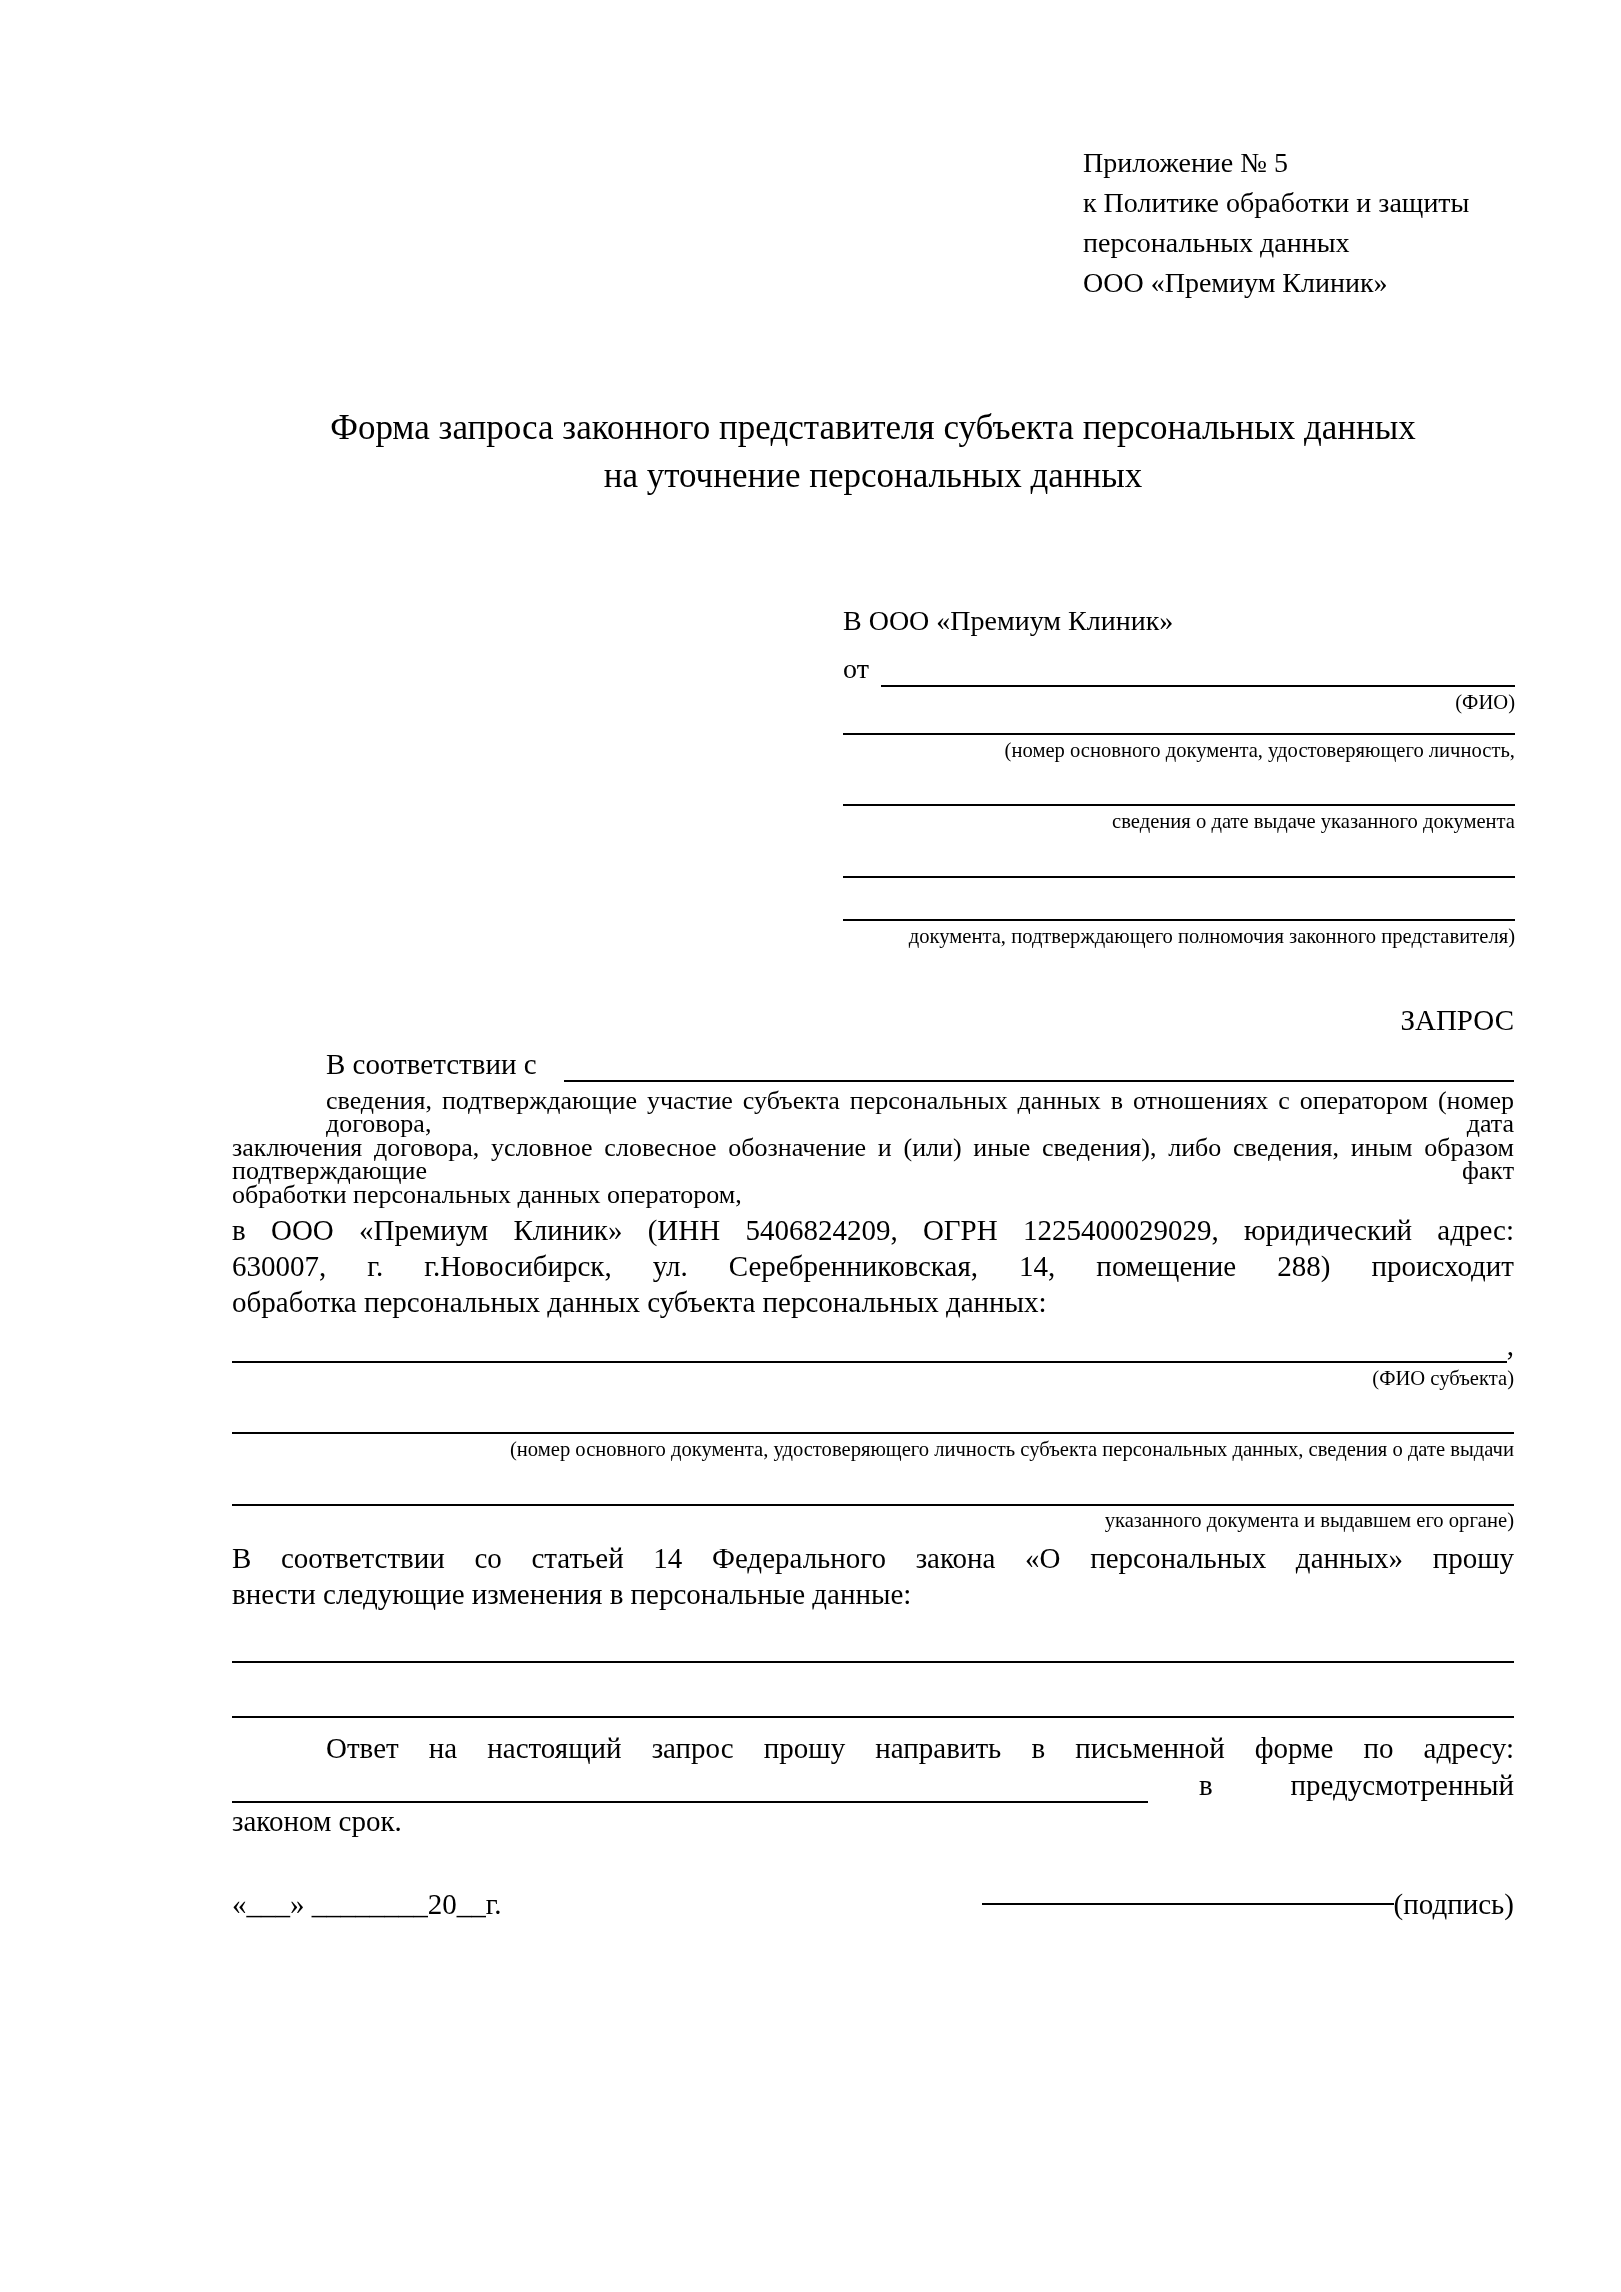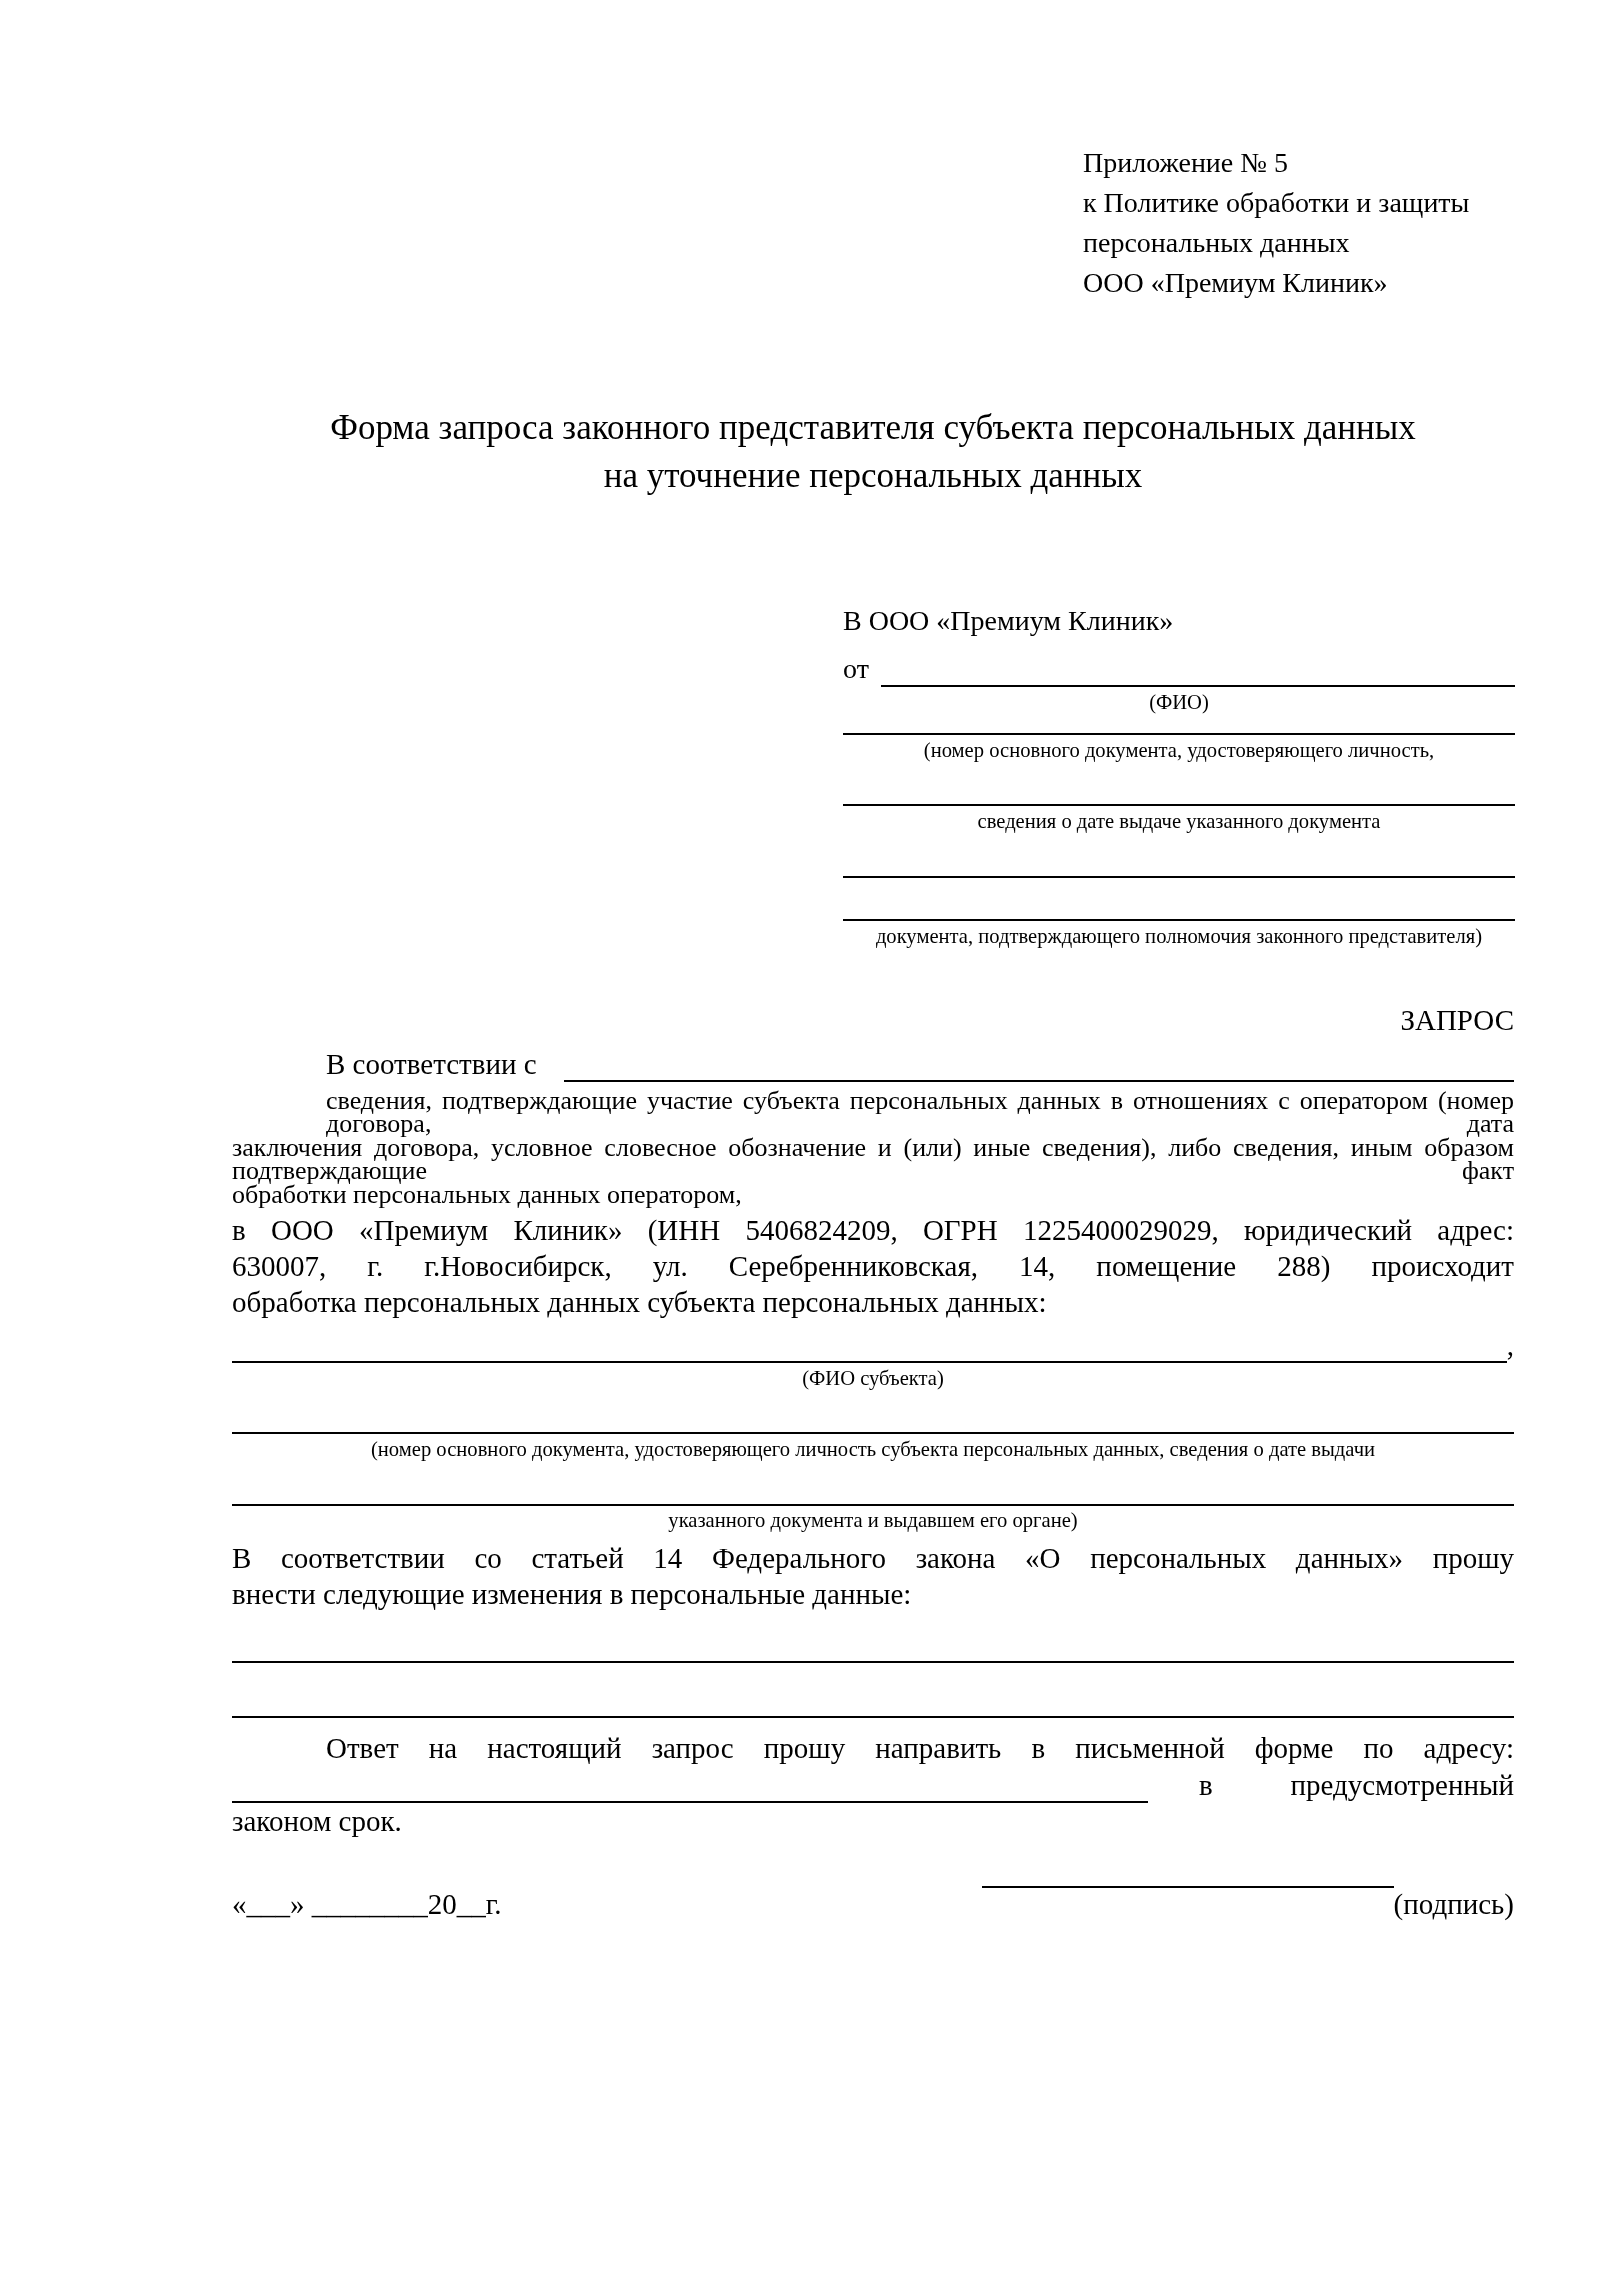--- a/index.html
+++ b/index.html
@@ -29,21 +29,21 @@
   
   .addressee { position: absolute; left: 843px; top: 603px; width: 672px; font-size: 28px; }
   .addr-to { height: 43px; }
   .flex-row { display: flex; align-items: flex-end; }
   .addr-from { height: 41px; }
   .addr-from .label { margin-right: 11.8px; }
 
   .fill { border-bottom: 2.9px solid #000; }
   .flex1 { flex: 1 1 auto; }
 
-  .cap { font-size: 20.6px; line-height: 25.5px; text-align: center; margin-top: 2.9px; }
+  .cap { font-size: 20.6px; line-height: 25.5px; text-align: right; margin-top: 2.9px; }
   .blank { border-bottom: 2.9px solid #000; height: 43px; }
   .blank.first { height: 19.6px; }
 
   
   .body { position: absolute; left: 232px; top: 1002px; width: 1282px; }
   .zapros { text-align: right; height: 37px; margin-bottom: 7.8px; }
   .intro-row { display: flex; align-items: flex-end; height: 35px; }
   .intro-row .label { white-space: nowrap; padding-left: 94px; margin-right: 27px; }
 
   .fj { text-align: justify; text-align-last: justify; }
@@ -60,21 +60,21 @@
 
   .law { margin-top: 5.9px; }
 
   .answer { margin-top: 11.8px; }
   .answer-mid { display: flex; align-items: flex-end; height: 37px; }
   .answer-mid .addr-fill { width: 916px; }
   .answer-mid .w-v { margin-left: 51px; }
   .answer-mid .w-pred { margin-left: auto; }
 
   .date-row { display: flex; justify-content: space-between; align-items: flex-end; margin-top: 47px; }
-  .sign-group { display: flex; align-items: flex-start; }
+  .sign-group { display: flex; align-items: center; }
   .sign-group .sign-fill { width: 412px; }
 </style>
 </head>
 <body>
 
 <div class="page">
 
   <div class="header-note">
     <div>Приложение № 5</div>
     <div>к Политике обработки и защиты</div>

